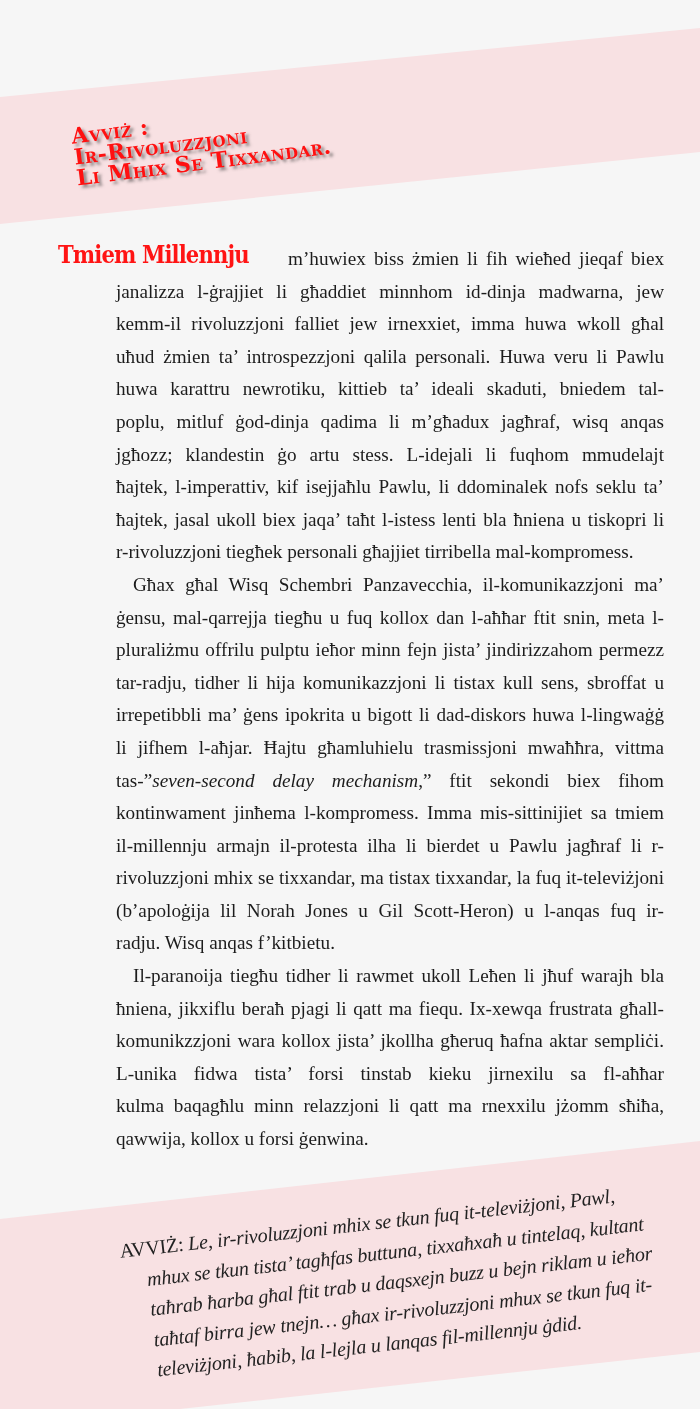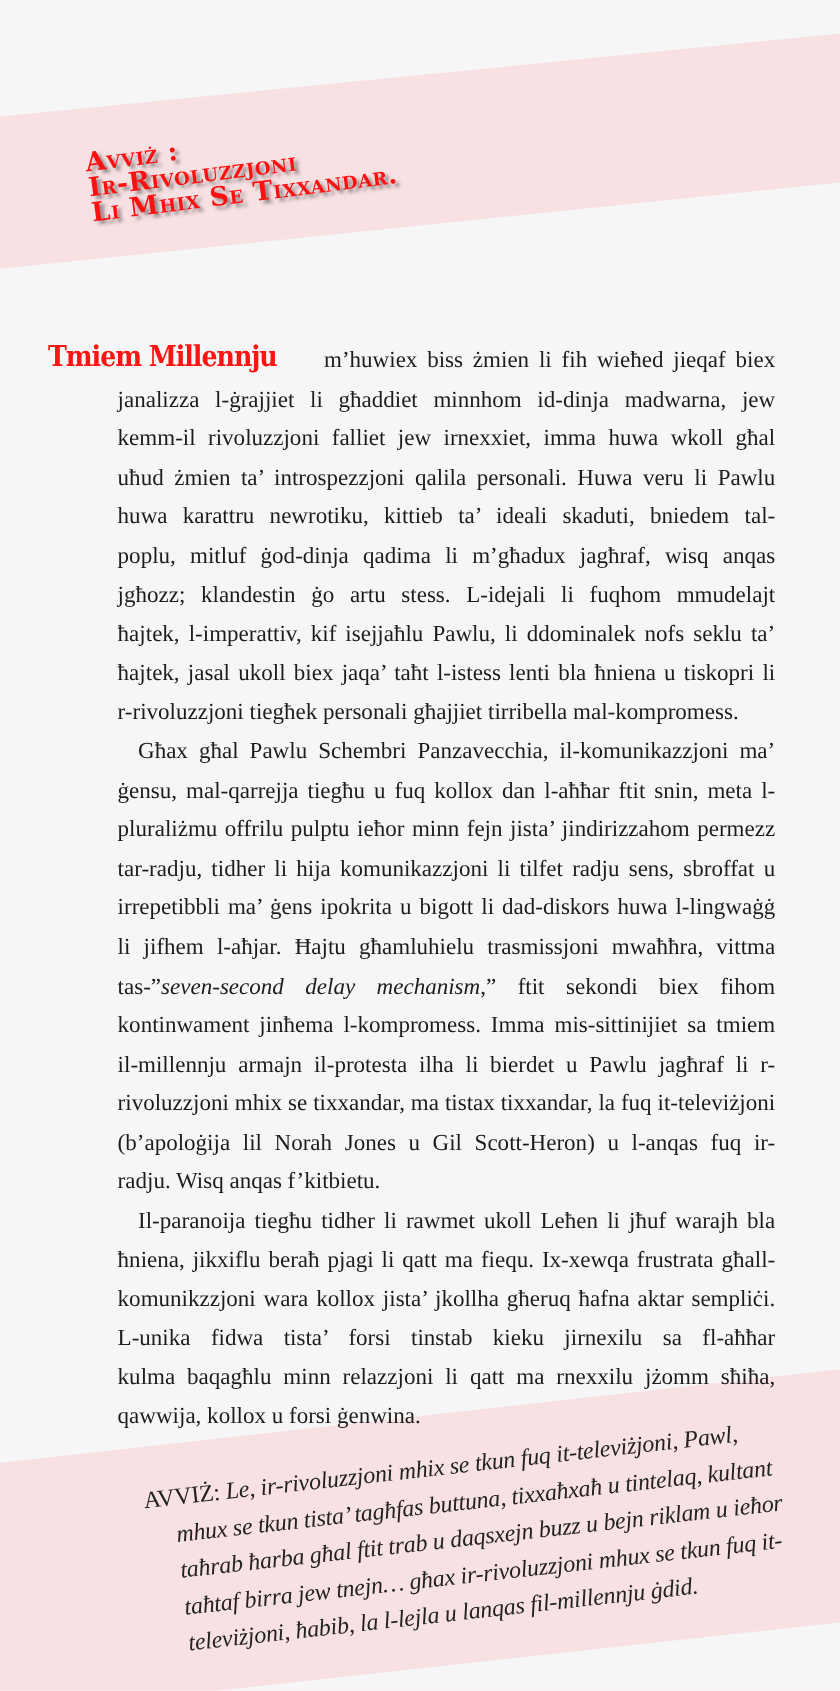--- a/index.html
+++ b/index.html
@@ -22,33 +22,33 @@
     font-family: "DejaVu Serif", serif; font-weight: bold;
     color: #ff1010; font-size: 22px; line-height: 21px;
     text-shadow: 3px 3px 3px rgba(60,60,60,0.55);
     letter-spacing: 0.5px;
     font-variant: small-caps;
     margin: 0;
   }
   .headline div { white-space: nowrap; }
 
   .article {
-    position: absolute; left: 98px; top: 243px; width: 548px;
+    position: absolute; left: 116px; top: 243px; width: 548px;
     font-size: 19.2px; line-height: 32.6px;
     text-align: justify;
   }
   .lead-p { position: relative; }
   .drop-title {
     position: absolute; left: -58px; top: -4px;
     font-family: "DejaVu Serif", serif; font-weight: bold;
     color: #ff1414; font-size: 24px; letter-spacing: -1px;
     white-space: nowrap;
     transform: scaleX(0.88); transform-origin: 0 50%;
   }
-  .lead-first { display: block; padding-left: 172px; margin-top: 42px; }
+  .lead-first { display: block; padding-left: 172px; }
   .line { display: block; text-align: justify; text-align-last: justify; white-space: nowrap; }
   .line.last { text-align-last: left; }
   em { font-style: italic; }
 
   .notice {
     position: absolute; left: 118px; top: 1236px; width: 520px;
     transform: rotate(-6.4deg); transform-origin: 0 0;
     font-style: italic; font-size: 20px; line-height: 30.5px;
     color: #222;
     letter-spacing: -0.2px;
@@ -76,24 +76,24 @@
       <span class="line">kemm-il rivoluzzjoni falliet jew irnexxiet, imma huwa wkoll għal</span>
       <span class="line">uħud żmien ta’ introspezzjoni qalila personali. Huwa veru li Pawlu</span>
       <span class="line">huwa karattru newrotiku, kittieb ta’ ideali skaduti, bniedem tal-</span>
       <span class="line">poplu, mitluf ġod-dinja qadima li m’għadux jagħraf, wisq anqas</span>
       <span class="line">jgħozz; klandestin ġo artu stess. L-idejali li fuqhom mmudelajt</span>
       <span class="line">ħajtek, l-imperattiv, kif isejjaħlu Pawlu, li ddominalek nofs seklu ta’</span>
       <span class="line">ħajtek, jasal ukoll biex jaqa’ taħt l-istess lenti bla ħniena u tiskopri li</span>
       <span class="line last">r-rivoluzzjoni tiegħek personali għajjiet tirribella mal-kompromess.</span>
     </div>
   <div id="para-1">
-      <span class="line" style="padding-left: 17px;">Għax għal Pawlu Schembri Panzavecchia, il-komunikazzjoni ma’</span>
+      <span class="line" style="padding-left: 17px;">Għax għal Wisq Schembri Panzavecchia, il-komunikazzjoni ma’</span>
       <span class="line">ġensu, mal-qarrejja tiegħu u fuq kollox dan l-aħħar ftit snin, meta l-</span>
       <span class="line">pluraliżmu offrilu pulptu ieħor minn fejn jista’ jindirizzahom permezz</span>
-      <span class="line">tar-radju, tidher li hija komunikazzjoni li tilfet radju sens, sbroffat u</span>
+      <span class="line">tar-radju, tidher li hija komunikazzjoni li tistax kull sens, sbroffat u</span>
       <span class="line">irrepetibbli ma’ ġens ipokrita u bigott li dad-diskors huwa l-lingwaġġ</span>
       <span class="line">li jifhem l-aħjar. Ħajtu għamluhielu trasmissjoni mwaħħra, vittma</span>
       <span class="line">tas-”<em>seven-second delay mechanism</em>,” ftit sekondi biex fihom</span>
       <span class="line">kontinwament jinħema l-kompromess. Imma mis-sittinijiet sa tmiem</span>
       <span class="line">il-millennju armajn il-protesta ilha li bierdet u Pawlu jagħraf li r-</span>
       <span class="line">rivoluzzjoni mhix se tixxandar, ma tistax tixxandar, la fuq it-televiżjoni</span>
       <span class="line">(b’apoloġija lil Norah Jones u Gil Scott-Heron) u l-anqas fuq ir-</span>
       <span class="line last">radju. Wisq anqas f’kitbietu.</span>
     </div>
   <div id="para-2">

